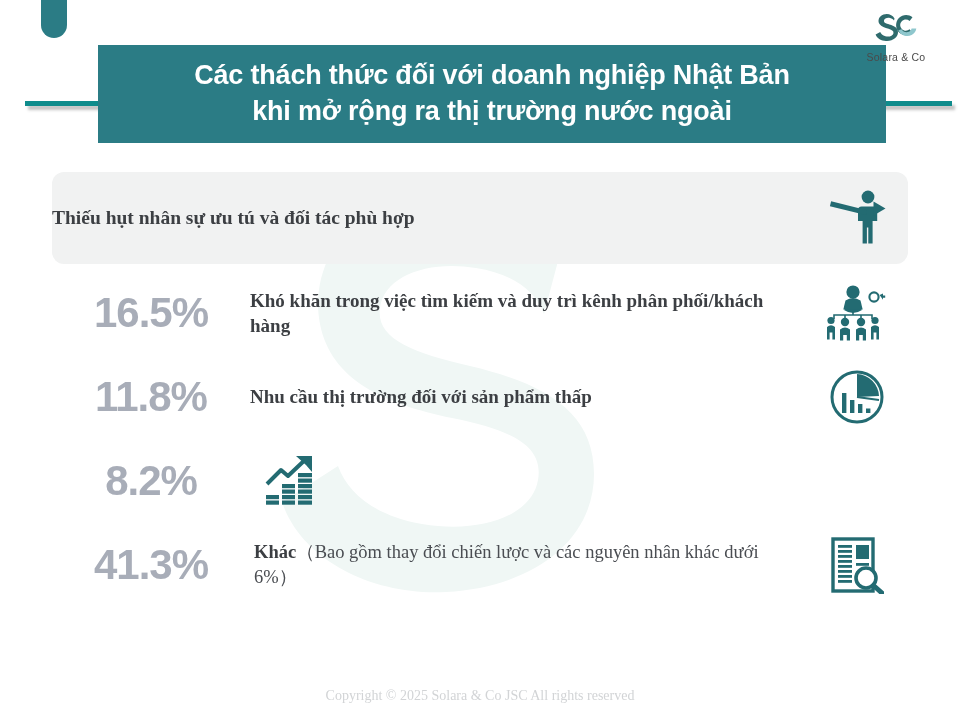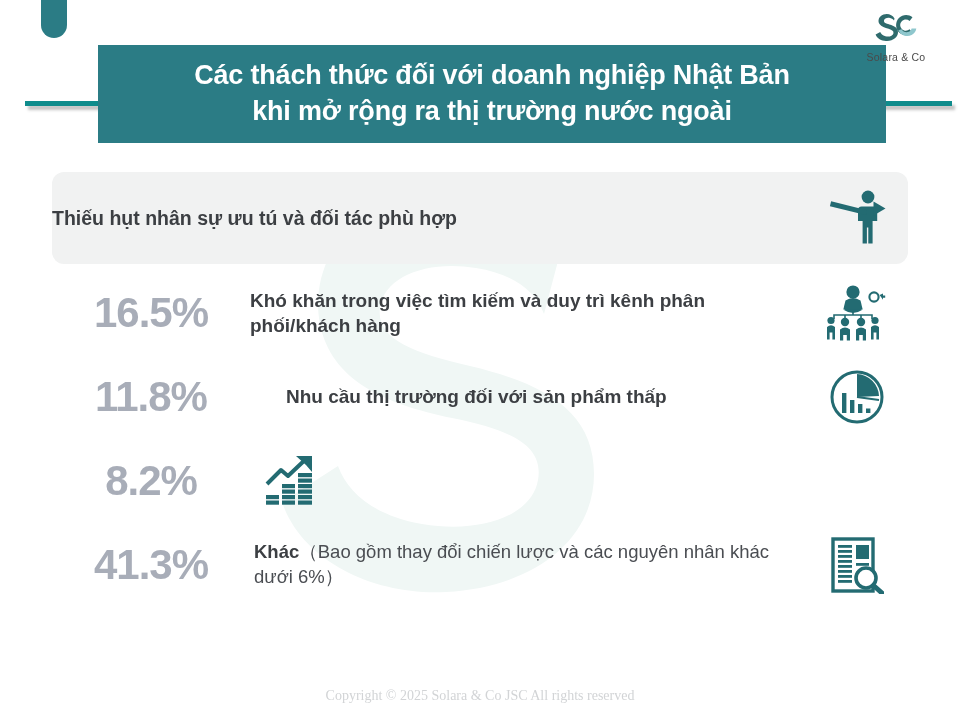--- a/index.html
+++ b/index.html
@@ -132,36 +132,37 @@
     color: #7cb9c0;
     font-size: 46px;
   }
   .row .label {
     flex: 1 1 auto;
     font-size: 19px;
     font-weight: bold;
     color: #3c3f43;
     line-height: 1.34;
     padding-right: 12px;
+    font-family: Liberation Serif, serif;
   }
   .row .label .sub {
     font-weight: normal;
     color: #4a4d52;
   }
   .row .icon-cell {
     flex: 0 0 86px;
     display: flex;
     align-items: center;
     justify-content: center;
   }
 
   
   .row-0 .label { font-size: 19.5px; }
   .row-1 .label { font-size: 19px; }
-  .row-2 .label { font-size: 19px; margin-left: 36px; }
+  .row-2 .label { font-size: 19px; }
   .row-3 .label { font-size: 19px; }
   .row-4 .label { font-size: 18.5px; padding-left: 4px; }
 
   
   .source-note {
     position: absolute;
     left: 124px;
     top: 629px;
     font-size: 13.5px;
     color: #9ea3a8;

